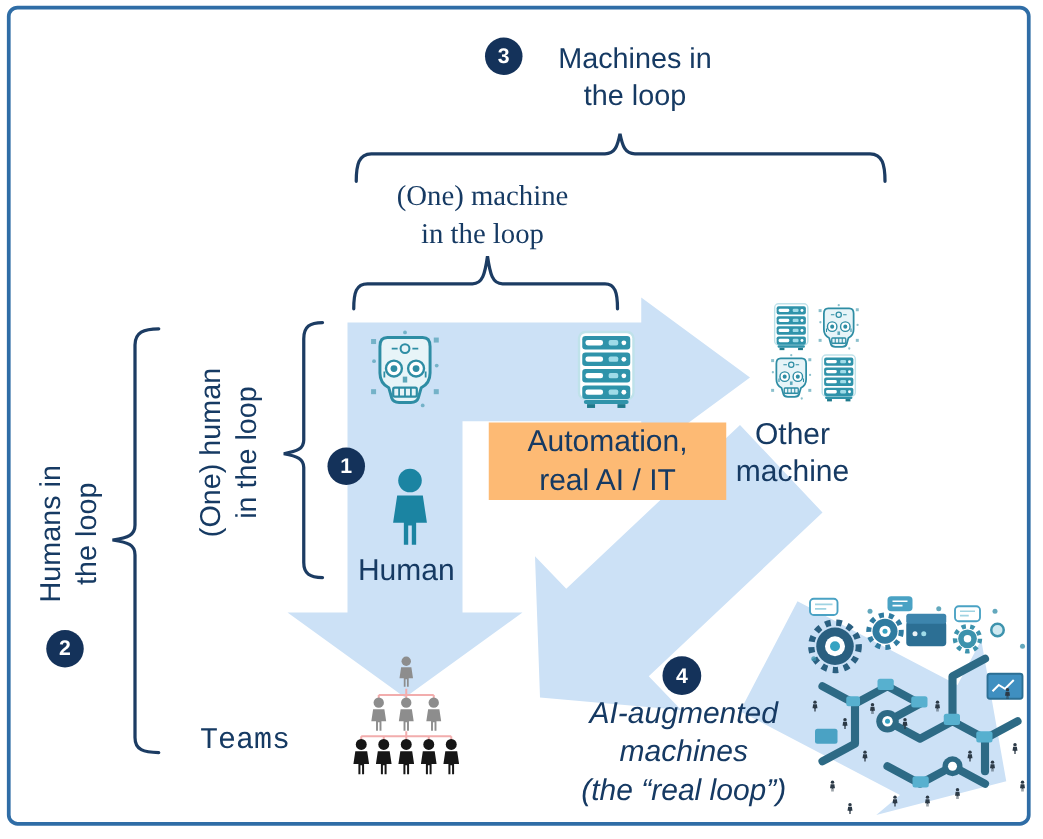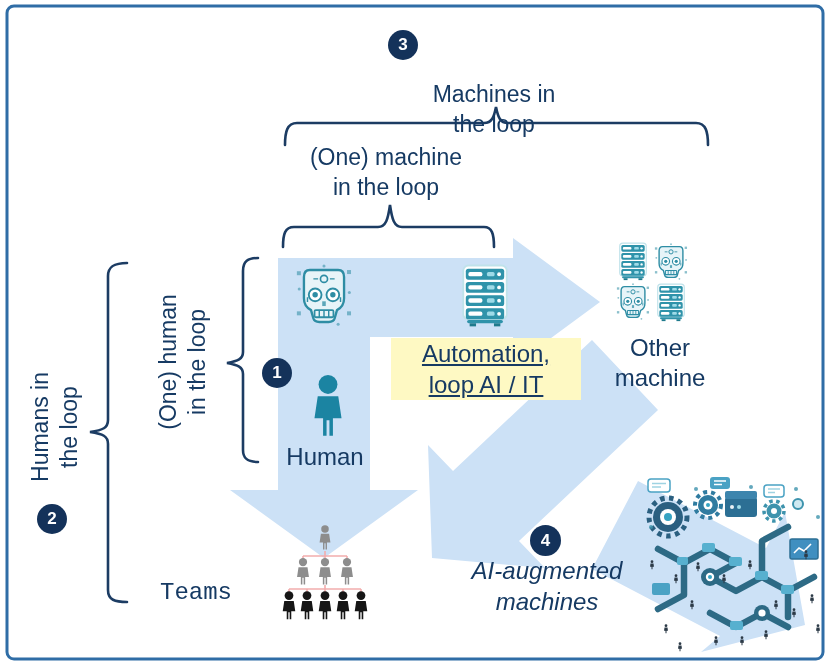--- a/index.html
+++ b/index.html
@@ -2,29 +2,29 @@
 <html><head>
 <meta charset="utf-8">
 <style>
   html,body{margin:0;padding:0;background:#fff;}
   .canvas{
     position:relative;width:834px;height:671px;background:#ffffff;overflow:hidden;
     font-family:"Liberation Sans","DejaVu Sans",sans-serif;color:#163a63;
   }
   .layer{position:absolute;left:0;top:0;}
   .txt{position:absolute;text-align:center;color:#163a63;}
-  .t-title{left:394px;top:31px;width:200px;font-size:23px;line-height:30px;margin-top:48px;}
-  .t-one-machine{left:286px;top:142px;width:200px;font-size:23px;line-height:30px;}
+  .t-title{left:408px;top:31px;width:200px;font-size:23px;line-height:30px;}
+  .t-one-machine{left:286px;top:142px;width:200px;font-size:23px;line-height:30px;font-family:Liberation Serif, serif;}
   .vlabel{position:absolute;white-space:nowrap;text-align:center;font-size:23px;line-height:29px;color:#163a63;transform:translate(-50%,-50%) rotate(-90deg);}
   .v-humans{left:55px;top:427px;}
   .v-onehuman{left:183px;top:362px;}
   .t-genai{left:253px;top:327px;width:140px;font-size:24px;}
   .t-human{left:255px;top:443px;width:140px;font-size:24px;}
-  .t-automation{left:391px;top:338px;width:190px;font-size:24px;line-height:31px;background:#fef9c3;text-decoration:underline;}
-  .t-other{left:585px;top:333px;width:150px;font-size:24px;line-height:30px;}
+  .t-automation{left:391px;top:338px;width:190px;font-size:24px;line-height:31px;background:#fdba74;}
+  .t-other{left:559px;top:333px;width:150px;font-size:24px;line-height:30px;}
   .t-teams{left:136px;top:579px;width:120px;font-size:24px;font-family:Liberation Mono, monospace;}
   .t-process{left:436px;top:555px;width:222px;font-size:24px;line-height:31px;font-style:italic;}
   .badge{
     position:absolute;width:30px;height:30px;border-radius:50%;background:#14325a;
     color:#fff;font-size:17px;font-weight:bold;line-height:30px;text-align:center;
   }
   .b3{left:388px;top:30px;}
   .b1{left:262px;top:358px;}
   .b2{left:37px;top:504px;}
   .b4{left:530px;top:525px;width:31px;height:31px;line-height:31px;}
@@ -312,30 +312,31 @@
   </div>
 
   <div class="vlabel v-onehuman">
     <div>(One) human</div>
     <div>in the loop</div>
   </div>
 
 
   <div class="txt t-automation">
     <div>Automation,</div>
-    <div>loop AI / IT</div>
+    <div>real AI / IT</div>
   </div>
 
   <div class="txt t-other">
     <div>Other</div>
     <div>machine</div>
   </div>
 
   <div class="txt t-human">Human</div>
 
   <div class="txt t-teams">Teams</div>
 
   <div class="txt t-process">
     <div>AI-augmented</div>
     <div>machines</div>
+    <div>(the “real loop”)</div>
   </div>
 
 </div>
 
 </body></html>

